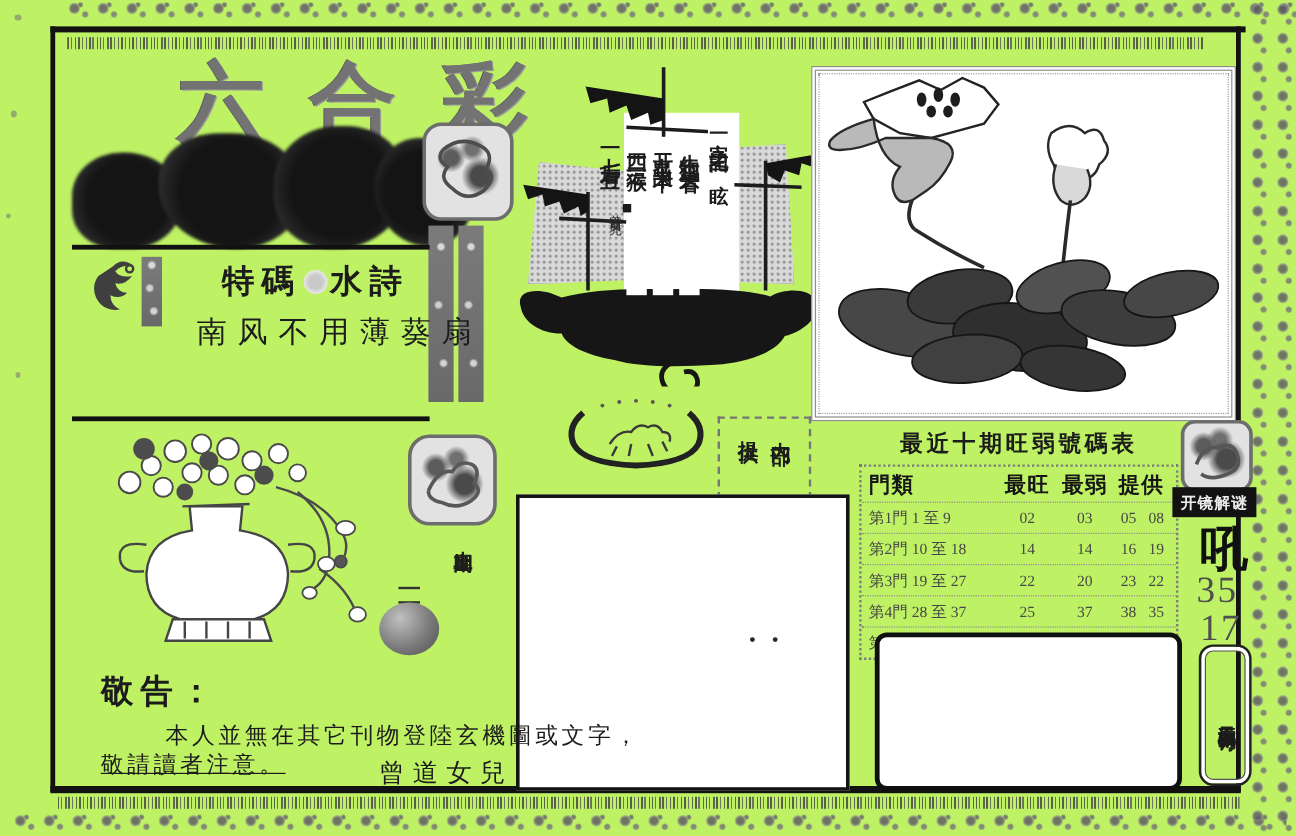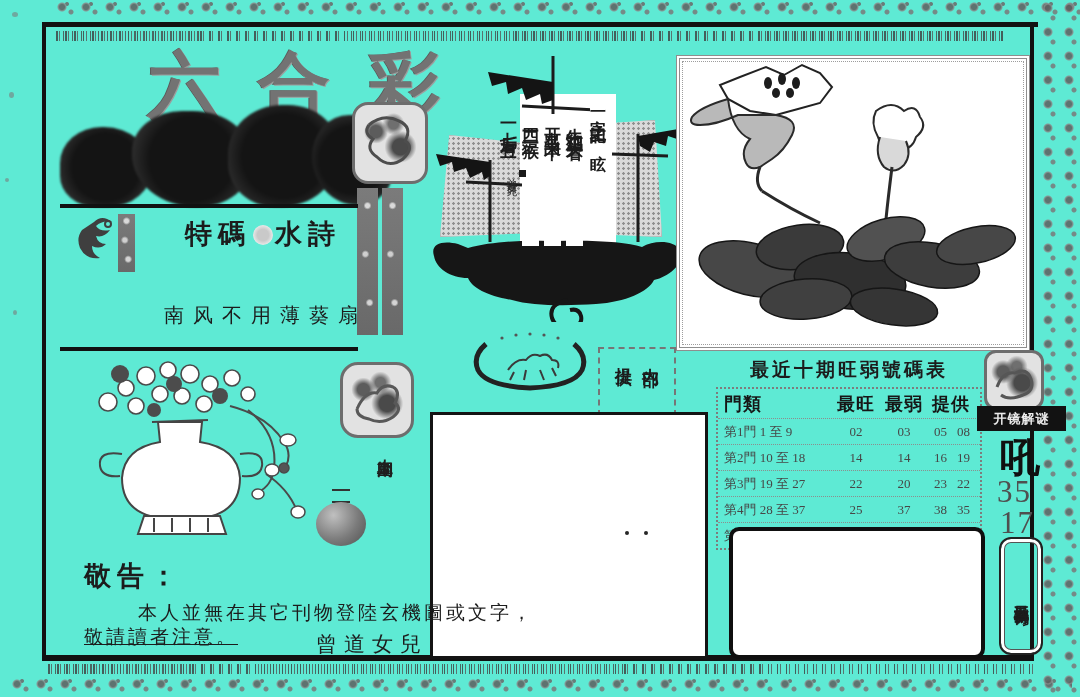--- a/index.html
+++ b/index.html
@@ -1,16 +1,16 @@
 <!DOCTYPE html>
 <html><head>
 <meta charset="utf-8">
 <style>
   html,body{margin:0;padding:0;background:#e8e8e8;}
-  #page{position:relative;width:1080px;height:697px;background:#5eead4;overflow:hidden;
+  #page{position:relative;width:1080px;height:697px;background:#bef264;overflow:hidden;
         font-family:"Liberation Serif", serif;color:#1c1c1c;}
   .abs{position:absolute;}
 
   
   .orn-row{background-image:
       radial-gradient(circle at 7px 7px, #5f5f5f 2.6px, #8d8d8d 4px, transparent 5px),
       radial-gradient(circle at 16px 12px, #7a7a7a 2px, transparent 3px),
       radial-gradient(circle at 12px 4px, #6a6a6a 1.5px, transparent 2.4px);
       background-size:24px 18px;opacity:.85;}
   .orn-col{background-image:
@@ -41,21 +41,21 @@
       radial-gradient(circle at 40% 45%, #cfcfcf 2px, transparent 4px),
       radial-gradient(circle at 60% 78%, #d4d4d4 2px, transparent 4px),
       linear-gradient(#7b7b7b,#696969);}
 
   
   .poem-box{border-top:4px solid #111;border-bottom:4px solid #111;}
   .pb-title{font-size:27px;font-weight:bold;letter-spacing:6px;white-space:nowrap;}
   .faint-orn{display:inline-block;width:20px;height:20px;border-radius:50%;
       background:radial-gradient(circle,#c9c9c9 40%,#e8e8e8 70%,transparent 75%);
       vertical-align:-2px;margin:0 2px;}
-  .pb-line{font-size:20px;letter-spacing:9px;white-space:nowrap;margin-top:42px;}
+  .pb-line{font-size:25px;letter-spacing:9px;white-space:nowrap;}
   .pb-provide{font-size:21px;font-weight:bold;letter-spacing:2px;white-space:pre;}
 
   
   .sail{background-color:#dadada;
       background-image:radial-gradient(#8f8f8f 1px, transparent 1.5px);
       background-size:5px 5px;border:1px solid #b5b5b5;}
   .poem-board{background:#fff;}
   .vcol{writing-mode:vertical-rl;text-orientation:upright;font-weight:bold;
       font-size:17px;line-height:1;letter-spacing:4px;background:#fff;}
   .vsig{writing-mode:vertical-rl;text-orientation:upright;font-size:11px;
@@ -345,21 +345,21 @@
     </div>
   </div>
 
   <div class="abs round-box" style="left:729px;top:527px;width:248px;height:124px;"></div>
 
   <div class="abs seal" style="left:984px;top:350px;width:54px;height:54px;border-radius:12px;">
     <svg width="54" height="54" viewBox="0 0 54 54">
         <path d="M10 34 Q16 18 28 20 Q40 14 44 26 Q48 38 36 42 Q22 48 14 42" fill="none" stroke="#565656" stroke-width="3"></path>
       </svg>
   </div>
-  <div class="abs banner" style="left:977px;top:406px;width:89px;height:25px;">开镜解谜</div>
+  <div class="abs banner" style="left:977px;top:406px;width:70px;height:25px;">开镜解谜</div>
   <div class="abs bigchar" style="left:1000px;top:430px;">吼</div>
   <div class="abs bignum" style="left:997px;top:474px;">35</div>
   <div class="abs bignum" style="left:1000px;top:505px;">17</div>
   <div class="abs vlabel-box" style="left:999px;top:537px;width:40px;height:114px;">
     <div class="vlabel">最近五期特码诗</div>
   </div>
 
   <div class="abs notice-h" style="left:84px;top:558px;">敬告：</div>
   <div class="abs notice-t" style="left:138px;top:600px;">本人並無在其它刊物登陸玄機圖或文字，</div>
   <div class="abs notice-t" style="left:84px;top:624px;text-decoration:underline;">敬請讀者注意。</div>

